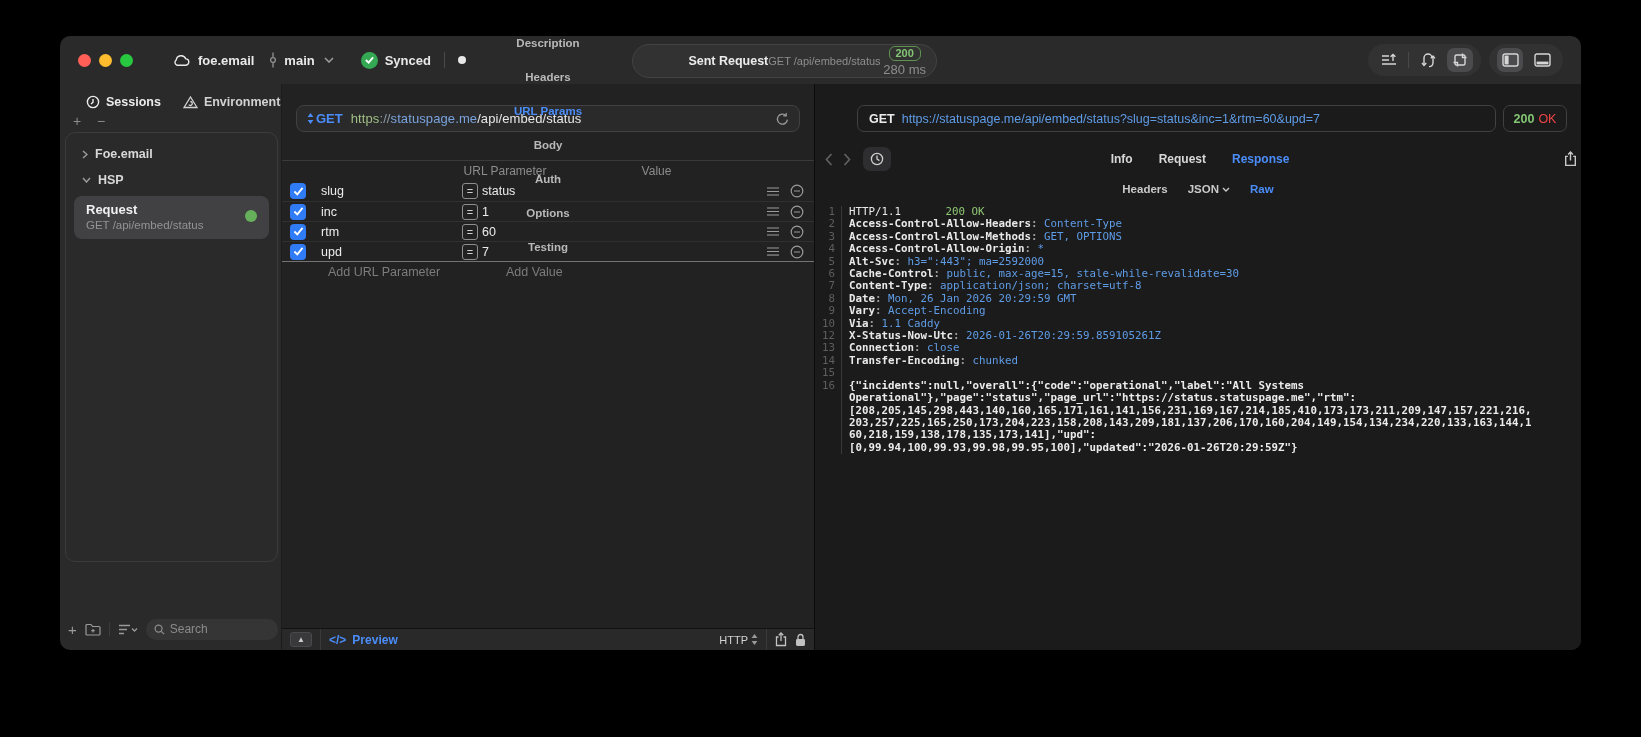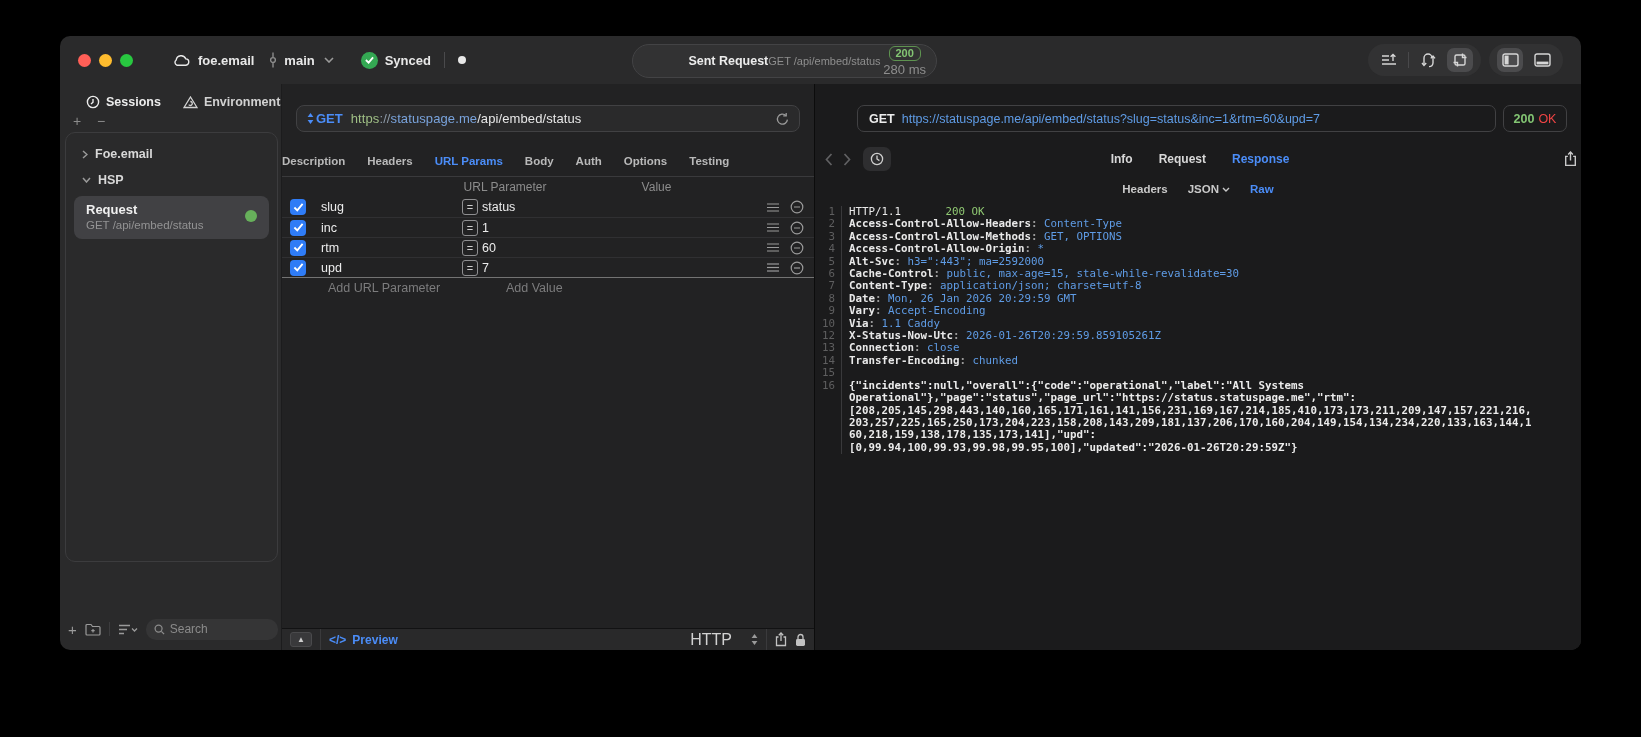--- a/index.html
+++ b/index.html
@@ -54,21 +54,21 @@
   .search-pill input::placeholder { color:#8b8b8b; }
 
   
   .url-row { margin:21px 14px 0 14px; }
   .url-box { height:27px; background:#2a2a2b; border:1px solid #414143; border-radius:8px; display:flex; align-items:center; padding:0 10px; font-size:13px; }
   .m-method { color:#4b8df8; font-weight:bold; display:flex; align-items:center; gap:2px; }
   .u-scheme{color:#9fbf85}.u-sep{color:#8d9aa8}.u-host{color:#79a3dc}.u-path{color:#e8e8e8}
   .m-url { margin-left:8px; letter-spacing:.1px; }
   .url-spacer { flex:1; }
   .refresh { color:#9a9a9a; display:flex; }
-  .mid-tabs { display:flex; gap:22px; justify-content:flex-start; margin-top:16px; height:26px; align-items:center; }
+  .mid-tabs { display:flex; gap:22px; justify-content:center; height:26px; align-items:center;flex-direction:column; }
   .mtab { font-size:11.5px; font-weight:bold; color:#b9b9b9; cursor:default; }
   .mtab.active { color:#4b8df8; }
   .ptable { border-top:1px solid #3a3a3c; margin-top:2px; font-size:12.5px; }
   .phead { display:flex; height:20px; align-items:center; color:#8c8c8c; font-size:12px;justify-content:center; }
   .phead .h1 { margin-left:39px; width:178px; }
   .prow { display:flex; align-items:center; height:20px; border-top:1px solid #303032; }
   .prow:first-of-type { border-top:none; }
   .pcb { width:16px; height:16px; margin-left:8px; border-radius:4px; background:#2f7cf6; display:flex; align-items:center; justify-content:center; color:#fff; }
   .pname { margin-left:15px; width:141px; color:#ececec; }
   .peq { width:16px; height:16px; border:1px solid #8f8f91; border-radius:3px; color:#cecece; font-size:11px; display:flex; align-items:center; justify-content:center; margin-right:4px; }
@@ -76,21 +76,21 @@
   .pham { width:22px; color:#9a9a9a; display:flex; justify-content:center; }
   .pminus { width:26px; color:#9a9a9a; display:flex; justify-content:center; margin-right:4px; }
   .prow.add { color:#7c7c7d; border-top:1px solid #737373;justify-content:space-between; }
   .prow.add .pname { color:#7c7c7d; }
   .prow.add .pval { color:#7c7c7d; margin-left:20px; }
   .mid-fill { flex:1; }
   .mid-footer { height:22px; background:#29292a; border-top:1px solid #121213; display:flex; align-items:center; padding:0 8px; gap:8px; }
   .ftr-collapse { width:22px; height:15px; border:1px solid #4a4a4c; border-radius:3px; background:#39393b; color:#cdcdcd; font-size:8px; display:flex; align-items:center; justify-content:center; }
   .ftr-sep { width:1px; height:22px; background:#3a3a3c; }
   .ftr-preview { color:#4b8df8; font-size:12px; font-weight:bold; display:flex; gap:6px; align-items:center; }
-  .ftr-http { color:#d2d2d2; font-size:16px; display:flex; align-items:center; gap:19px; }
+  .ftr-http { color:#d2d2d2; font-size:11px; display:flex; align-items:center; gap:3px; }
   .ftr-ico { color:#c2c2c2; display:flex; }
 
   
   .r-urlrow { position:absolute; left:42px; right:14px; top:21px; height:27px; display:flex; gap:7px; }
   .r-urlbox { flex:1; border:1px solid #414143; border-radius:7px; display:flex; align-items:center; padding:0 11px; font-size:12.5px; white-space:nowrap; overflow:hidden; }
   .r-method { color:#ececec; font-weight:bold; margin-right:7px; }
   .r-url { color:#5f9ce6; }
   .r-status { width:64px; border:1px solid #414143; border-radius:7px; display:flex; align-items:center; justify-content:center; gap:4px; font-size:12.5px; }
   .r-code { color:#83c573; font-weight:bold; }
   .r-ok { color:#ef4444;text-align:right; }

